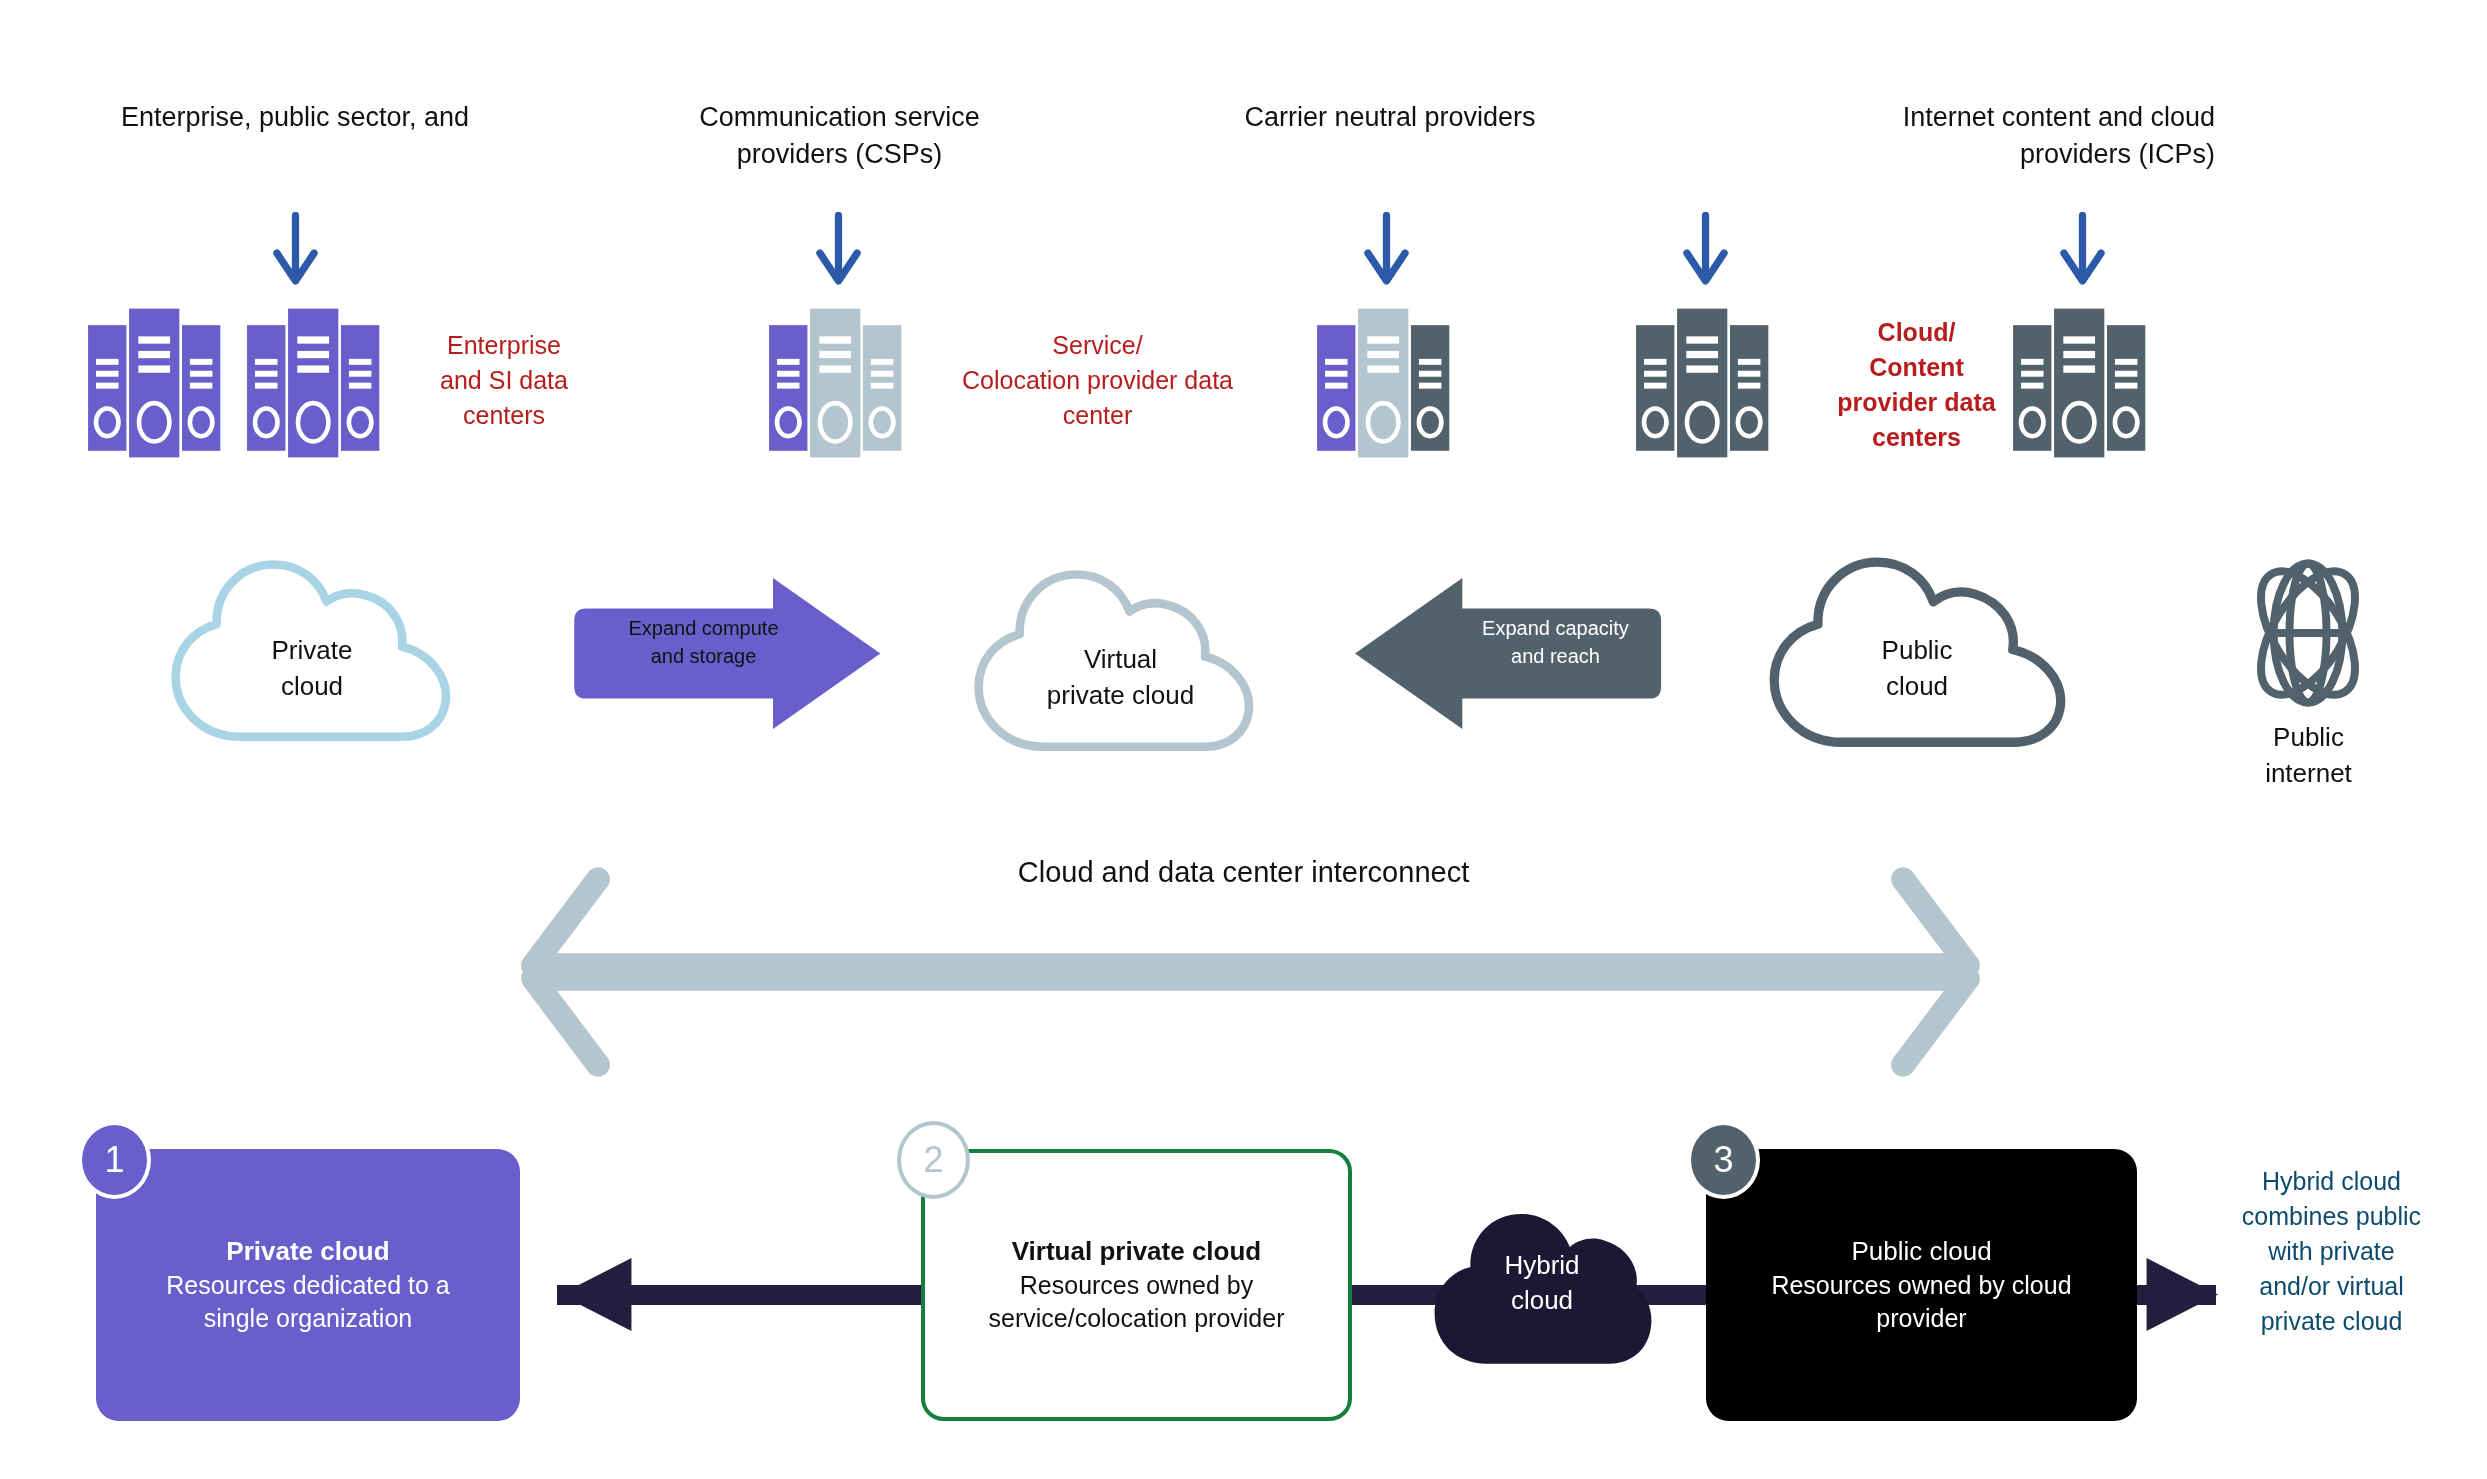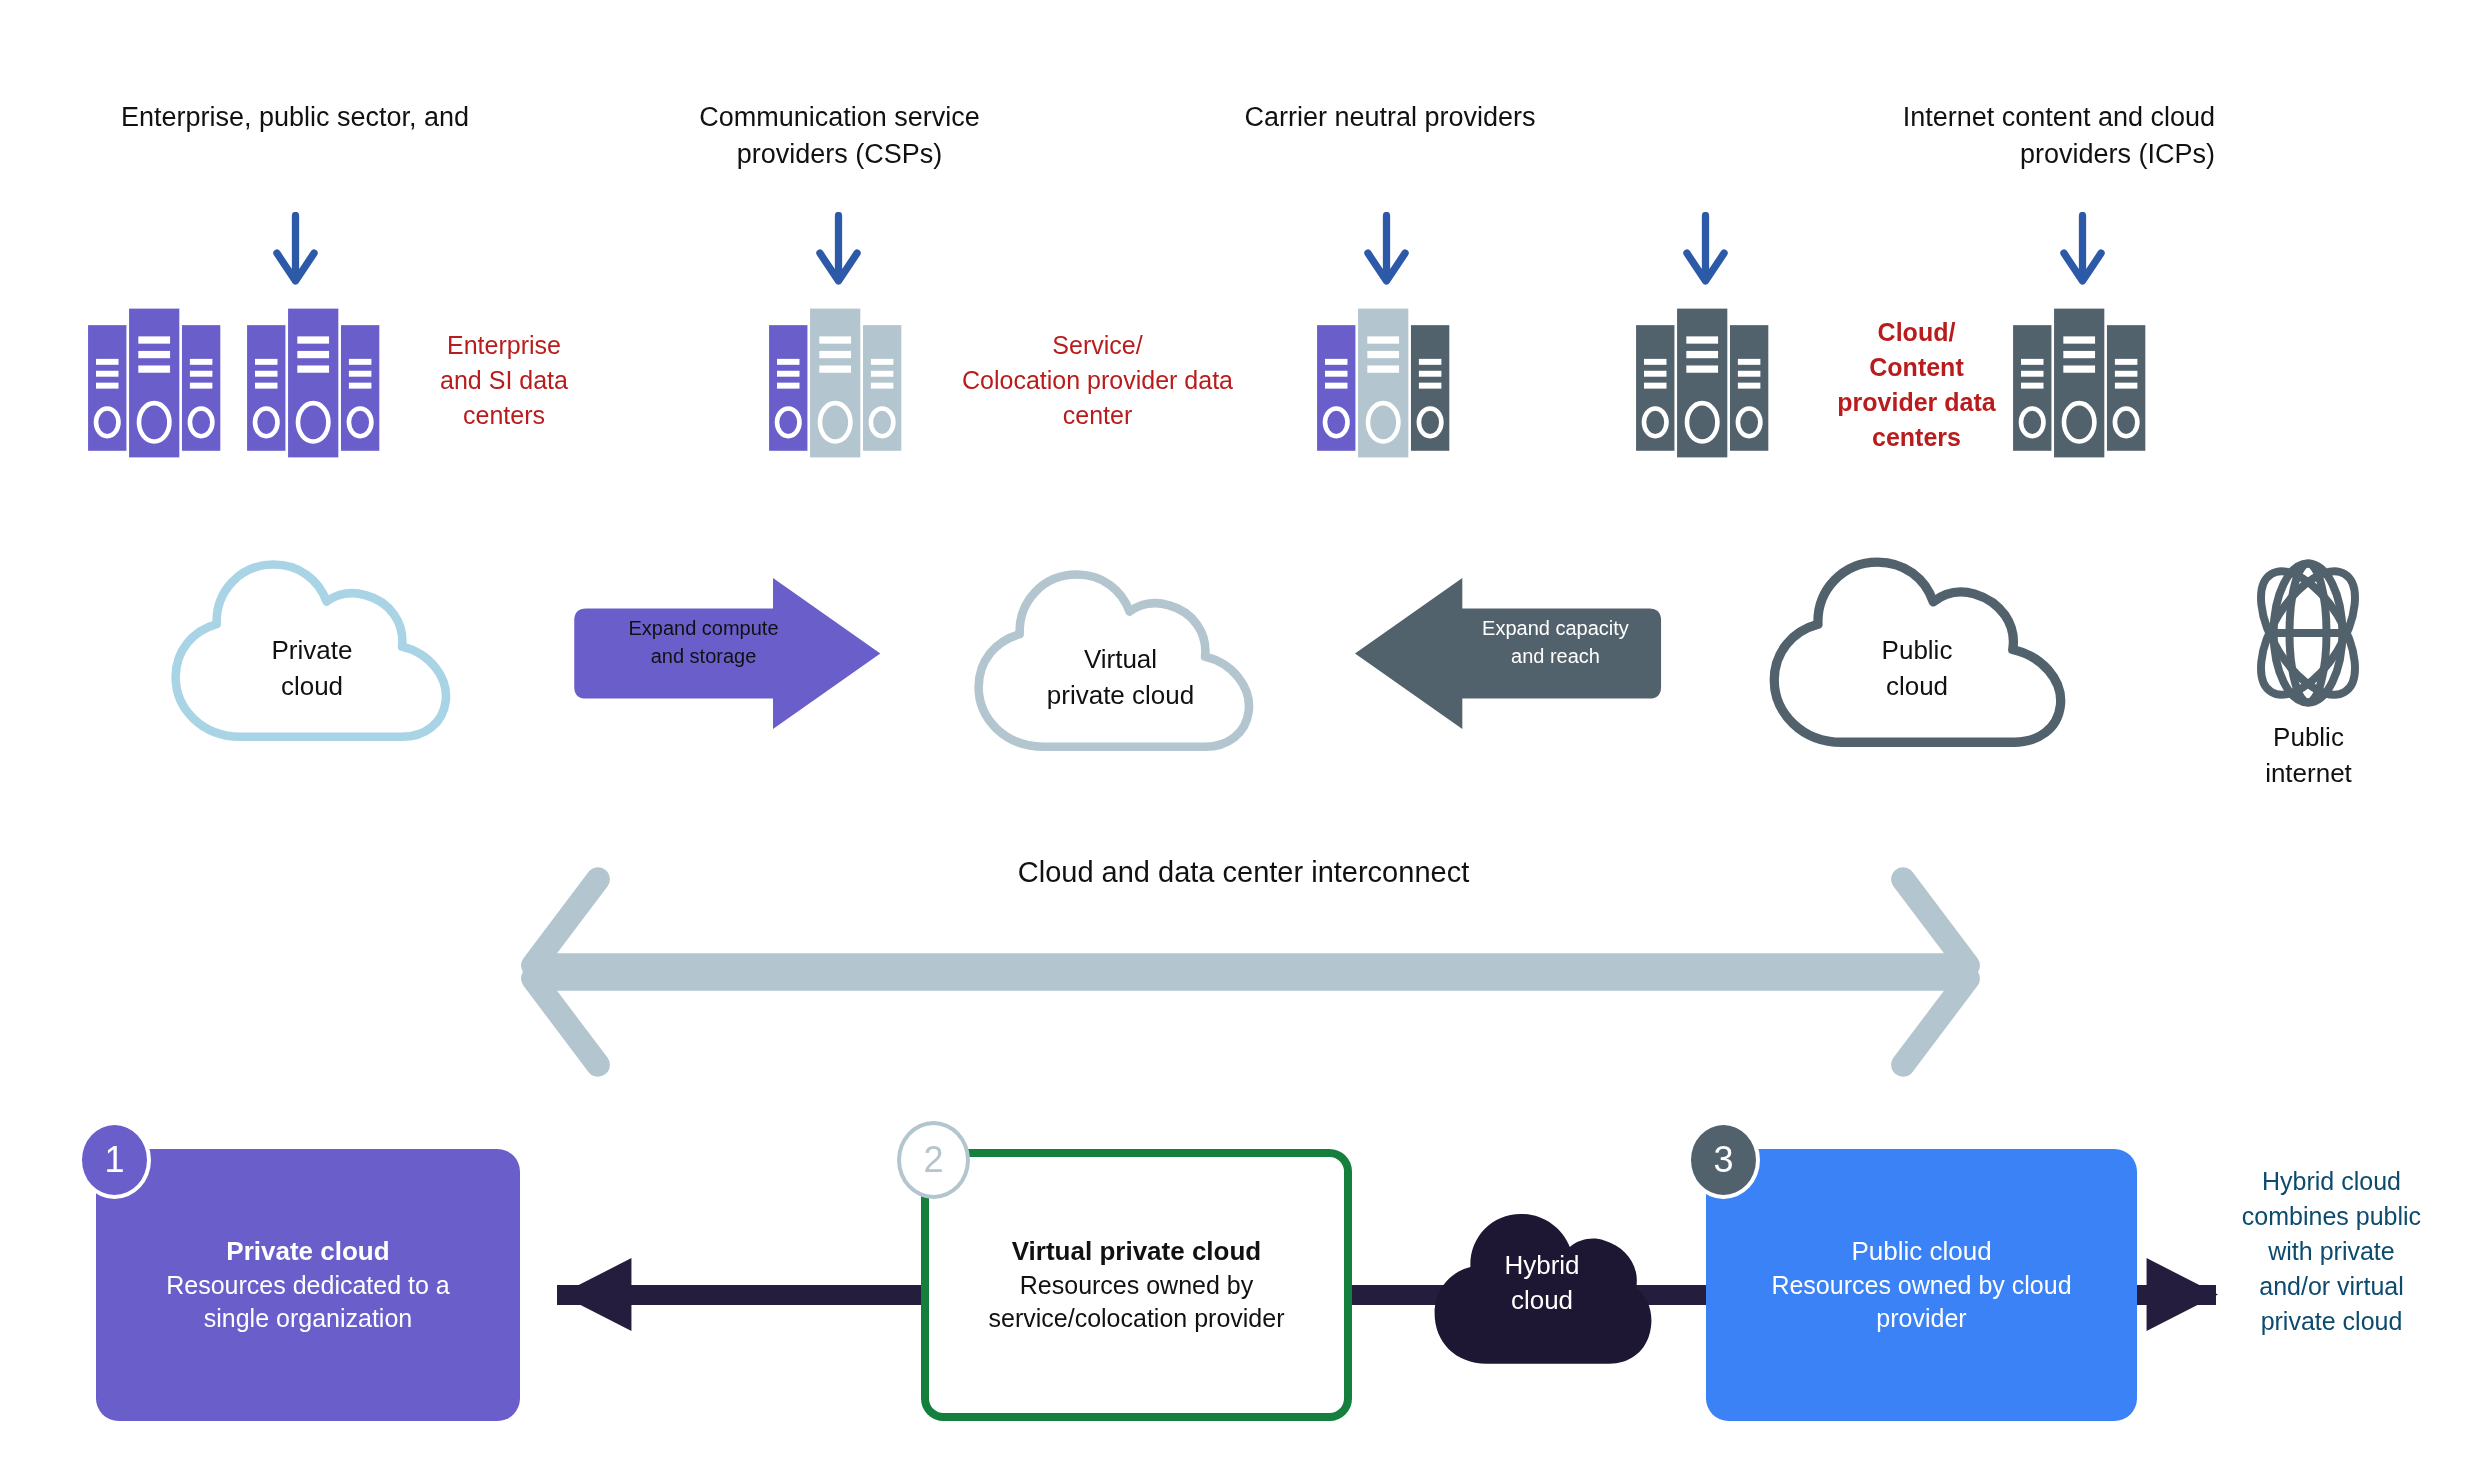--- a/index.html
+++ b/index.html
@@ -15,22 +15,22 @@
 
   
   .cloud-label{font-size:26px;line-height:1.38;color:#111;text-align:center;}
 
   
   .band-title{font-size:29px;color:#111;text-align:center;}
 
   
   .card{position:absolute;border-radius:22.6px;box-sizing:border-box;}
   .card-purple{background:#6a5ecb;}
-  .card-white{background:#ffffff;border:8px solid #15803d;}
-  .card-slate{background:#3b82f6;}
+  .card-white{background:#ffffff;border:4px solid #15803d;}
+  .card-slate{background:#000000;}
   .card-inner{position:absolute;left:0;right:0;top:50%;transform:translateY(-50%);
               text-align:center;padding:0 17px;box-sizing:border-box;}
   .card-title{font-size:26px;line-height:1.34;}
   .card-title.b{font-weight:bold;}
   .card-desc{font-size:25px;line-height:1.34;}
   .txt-w{color:#ffffff;}
   .txt-d{color:#111111;}
 
   .badge{position:absolute;width:73px;height:78px;border-radius:50%;
          display:flex;align-items:center;justify-content:center;

